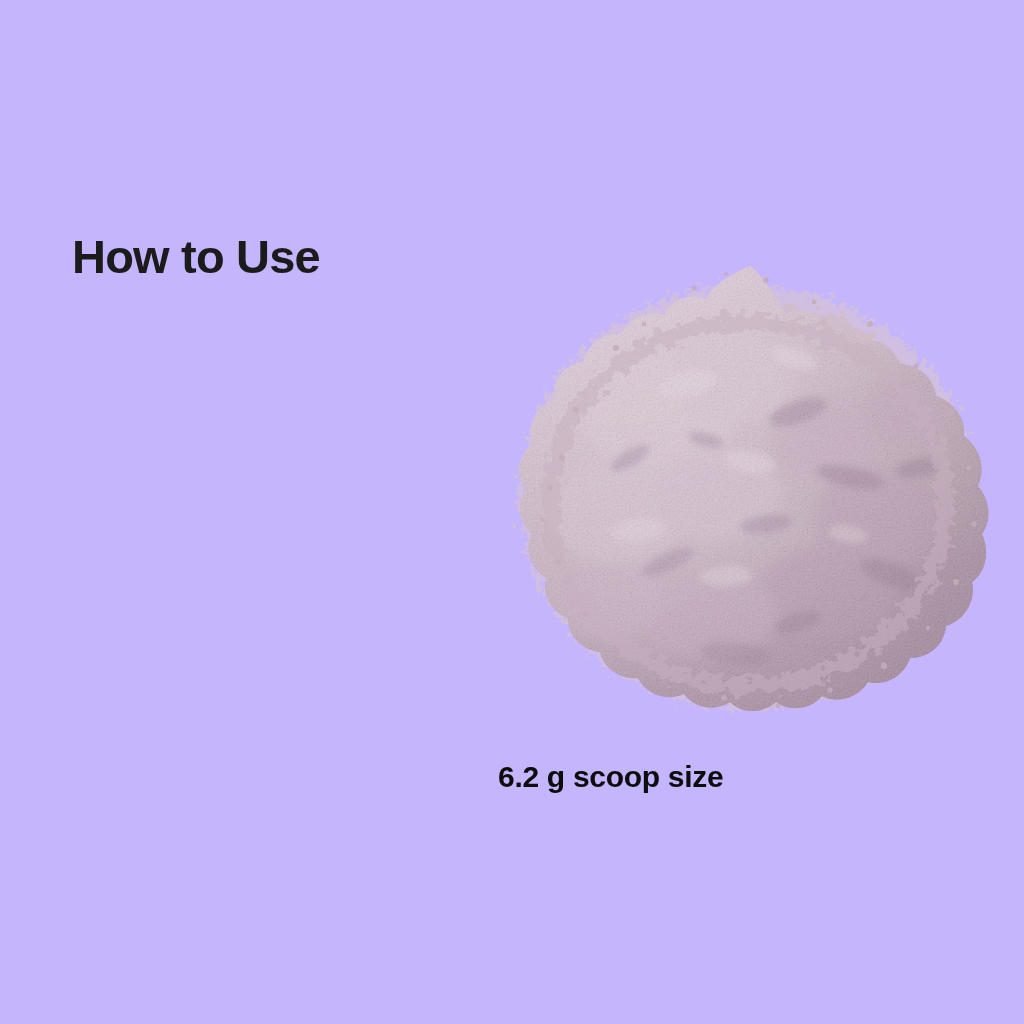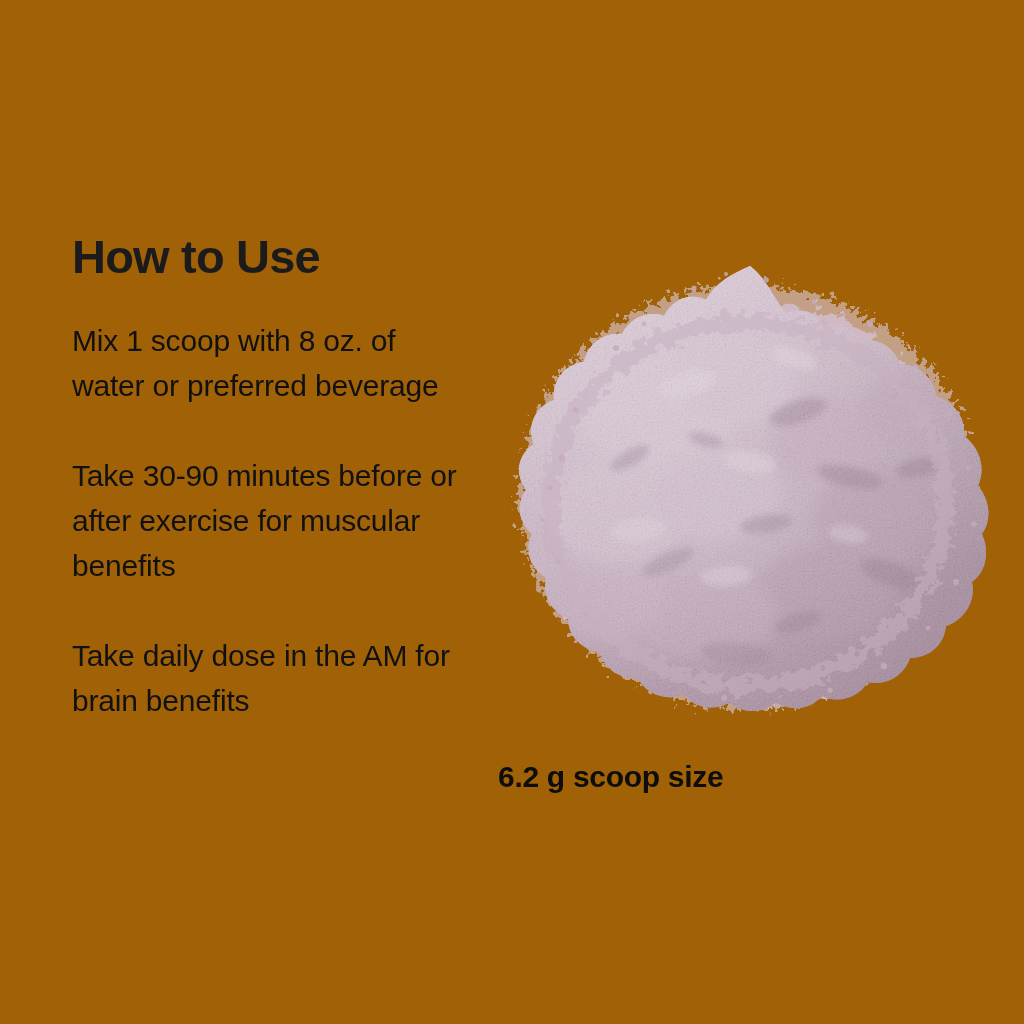--- a/index.html
+++ b/index.html
@@ -9,21 +9,21 @@
     background: #ffffff;
   }
   body {
     font-family: "Liberation Sans", sans-serif;
     -webkit-font-smoothing: antialiased;
   }
   .canvas {
     position: relative;
     width: 1024px;
     height: 1024px;
-    background: #a16207;
+    background: #c4b5fd;
     overflow: hidden;
   }
 
   
   .copy-column {
     position: absolute;
     left: 72px;
     top: 228px;
     width: 400px;
   }
@@ -88,25 +88,20 @@
 </style>
 </head>
 <body>
 
 <div class="canvas">
 
   <section class="copy-column">
 
     <h1 class="page-title">How to Use</h1>
 
-    <ul class="instruction-list">
-      <li class="instruction-step">Mix 1 scoop with 8 oz. of water or preferred beverage</li>
-      <li class="instruction-step">Take 30-90 minutes before or after exercise for muscular benefits</li>
-      <li class="instruction-step">Take daily dose in the AM for brain benefits</li>
-    </ul>
 
   </section>
 
   <figure class="product-figure">
 
     <div class="powder-stage">
       <svg class="powder-svg" viewBox="0 0 500 470" preserveAspectRatio="none">
         <defs>
 
           <filter id="grain" x="-20%" y="-20%" width="140%" height="140%">

